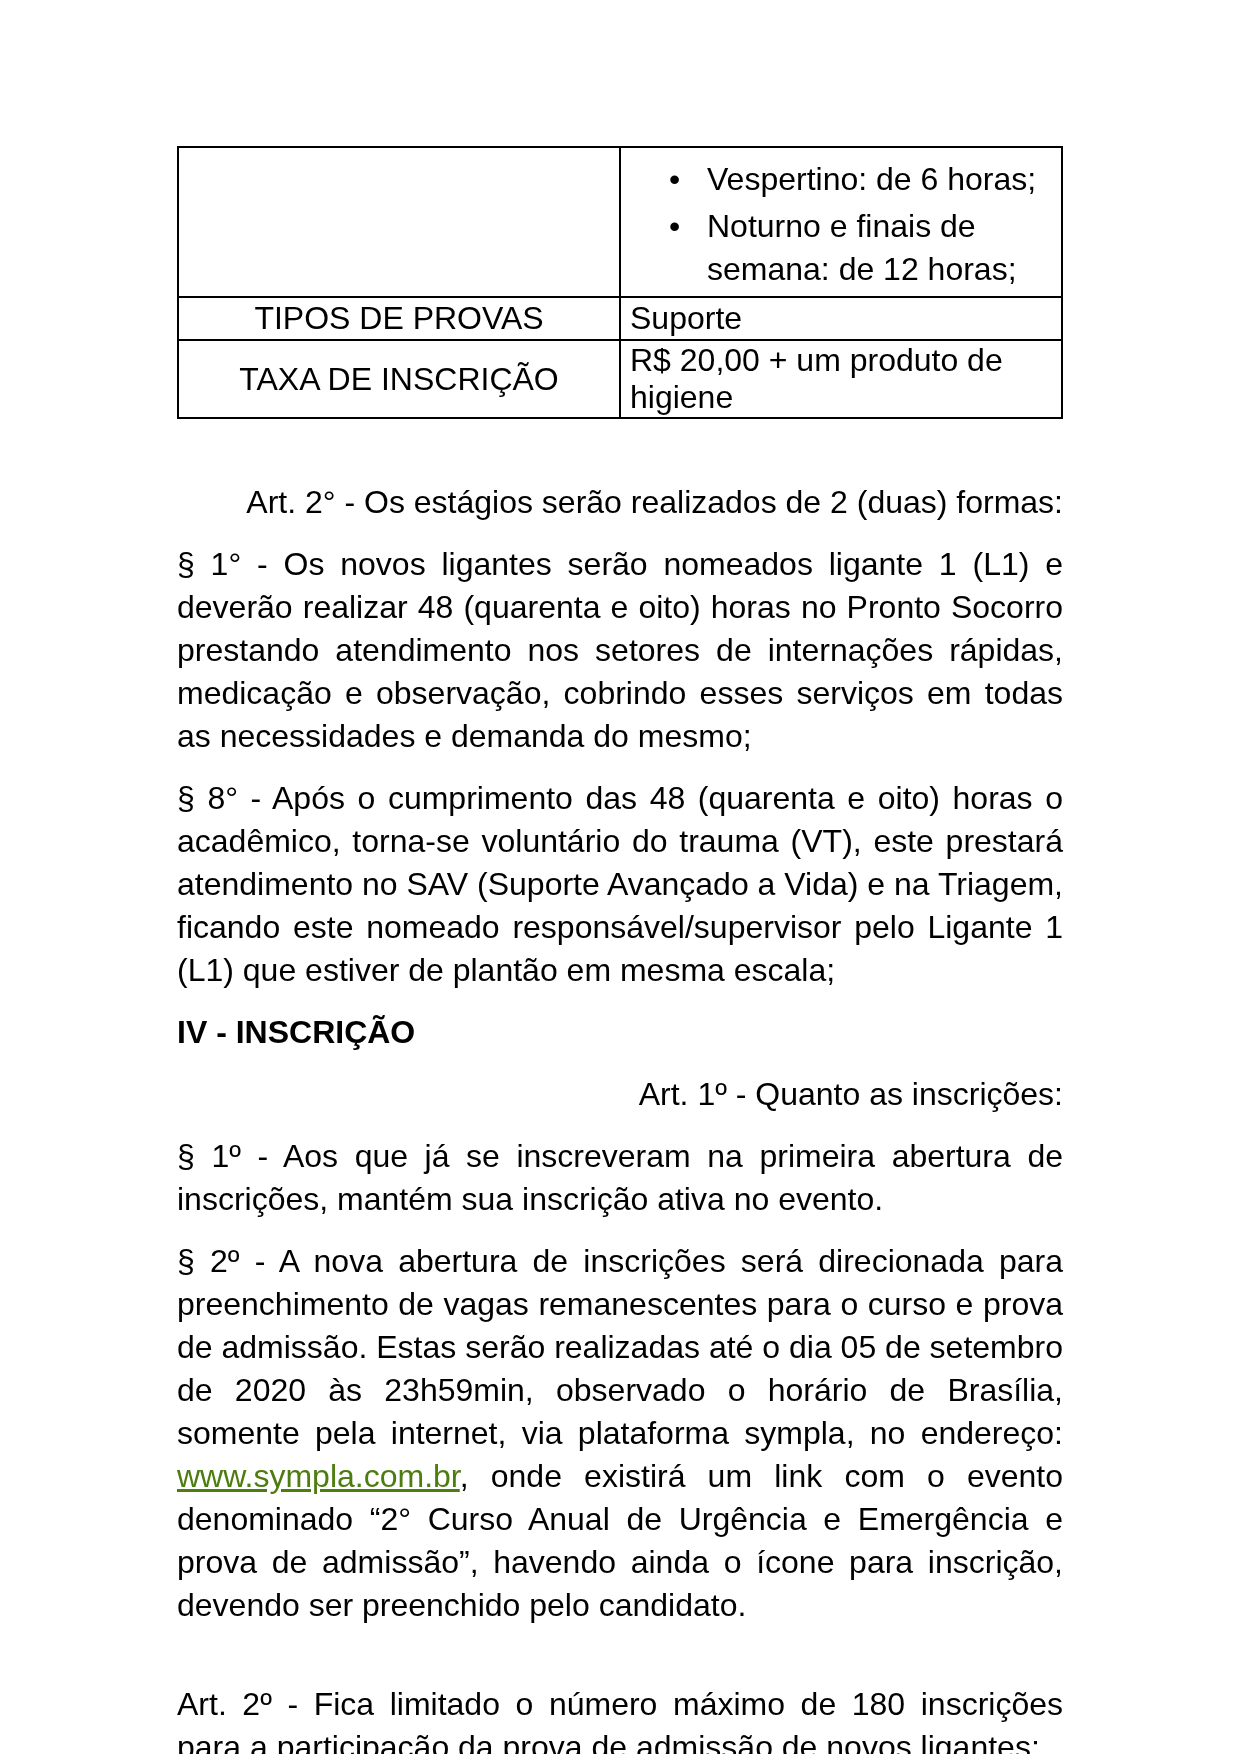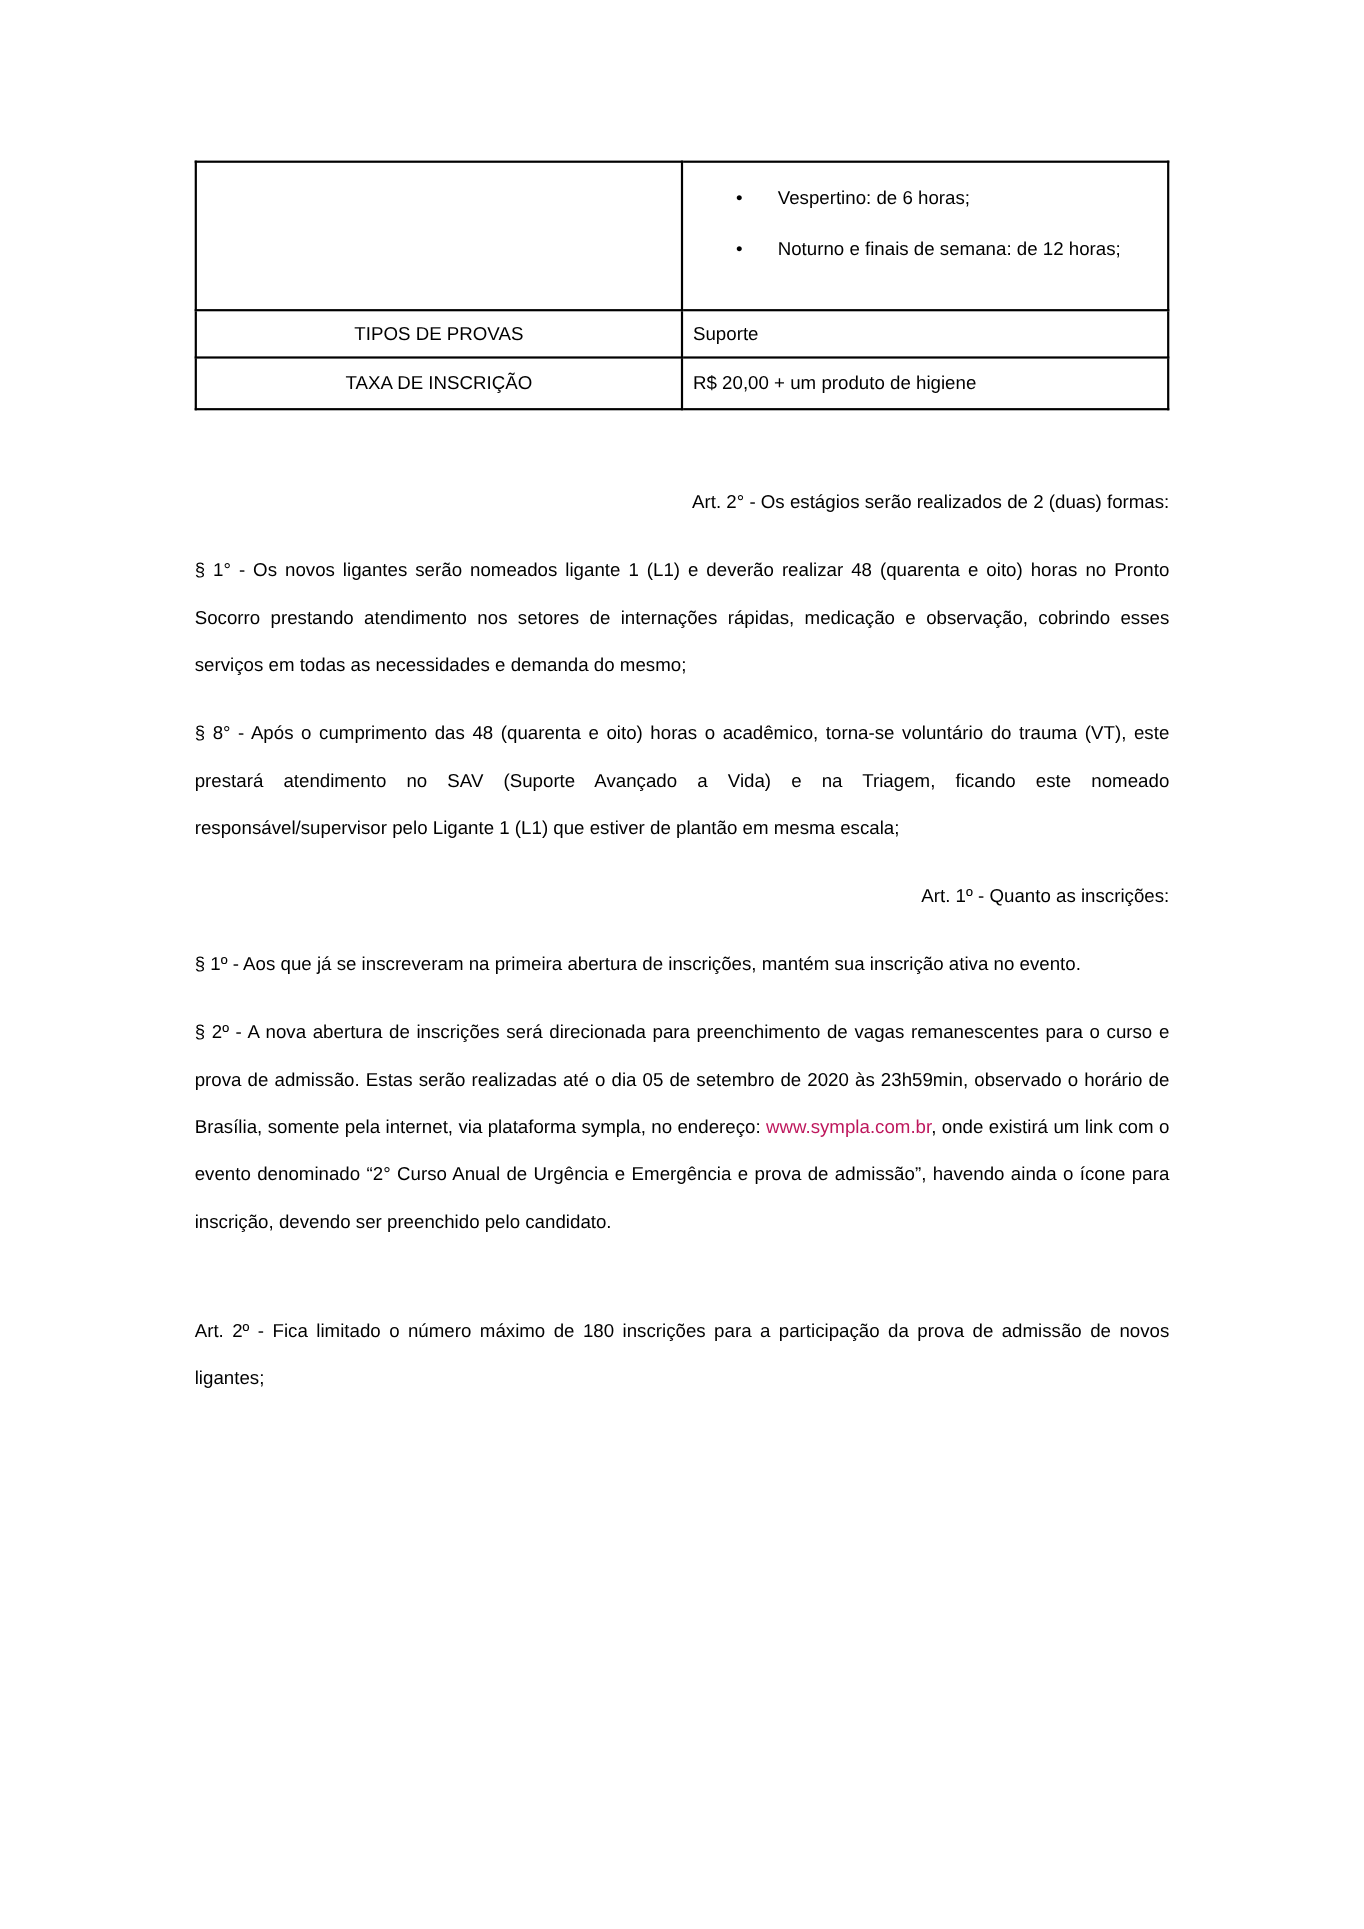--- a/index.html
+++ b/index.html
@@ -4,21 +4,21 @@
 <style>
   html, body { margin: 0; padding: 0; background: #ffffff; }
   .page {
     position: relative;
     width: 1240px;
     height: 1754px;
     box-sizing: border-box;
     background: #ffffff;
     padding: 146px 177px 0 177px;
     font-family: "Liberation Sans", "DejaVu Sans", sans-serif;
-    font-size: 17px;
+    font-size: 32px;
     color: #000000;
     overflow: hidden;
   }
   
   table.info-table {
     width: 100%;
     border-collapse: collapse;
     table-layout: fixed;
     margin: 0 0 62px 0;
   }
@@ -65,21 +65,22 @@
     text-align: justify;
   }
   .par.single { text-align: right; }
   .heading {
     font-weight: bold;
     margin: 0 0 19px 0;
     line-height: 43px;
   }
   .gap-before { margin-top: 56px; }
   a.doc-link {
-    color: #be185d;
+    color: #4d7c0f;
+    text-decoration: underline;
     cursor: pointer;
   }
 </style>
 </head>
 <body>
 
 <div class="page">
 
   <table class="info-table">
     <tbody>
@@ -102,20 +103,21 @@
       </tr>
     </tbody>
   </table>
 
   <p class="par single">Art. 2° - Os estágios serão realizados de 2 (duas) formas:</p>
 
   <p class="par">§ 1° - Os novos ligantes serão nomeados ligante 1 (L1) e deverão realizar 48 (quarenta e oito) horas no Pronto Socorro prestando atendimento nos setores de internações rápidas, medicação e observação, cobrindo esses serviços em todas as necessidades e demanda do mesmo;</p>
 
   <p class="par">§ 8° - Após o cumprimento das 48 (quarenta e oito) horas o acadêmico, torna-se voluntário do trauma (VT), este prestará atendimento no SAV (Suporte Avançado a Vida) e na Triagem, ficando este nomeado responsável/supervisor pelo Ligante 1 (L1) que estiver de plantão em mesma escala;</p>
 
+  <p class="heading">IV - INSCRIÇÃO</p>
 
   <p class="par single">Art. 1º - Quanto as inscrições:</p>
 
   <p class="par">§ 1º - Aos que já se inscreveram na primeira abertura de inscrições, mantém sua inscrição ativa no evento.</p>
 
   <p class="par"><span>§ 2º - A nova abertura de inscrições será direcionada para preenchimento de vagas remanescentes para o curso e prova de admissão. Estas serão realizadas até o dia 05 de setembro de 2020 às 23h59min, observado o horário de Brasília, somente pela internet, via plataforma sympla, no endereço: </span><a class="doc-link">www.sympla.com.br</a><span>, onde existirá um link com o evento denominado “2° Curso Anual de Urgência e Emergência e prova de admissão”, havendo ainda o ícone para inscrição, devendo ser preenchido pelo candidato.</span></p>
 
   <p class="par gap-before">Art. 2º - Fica limitado o número máximo de 180 inscrições para a participação da prova de admissão de novos ligantes;</p>
 
 </div>

